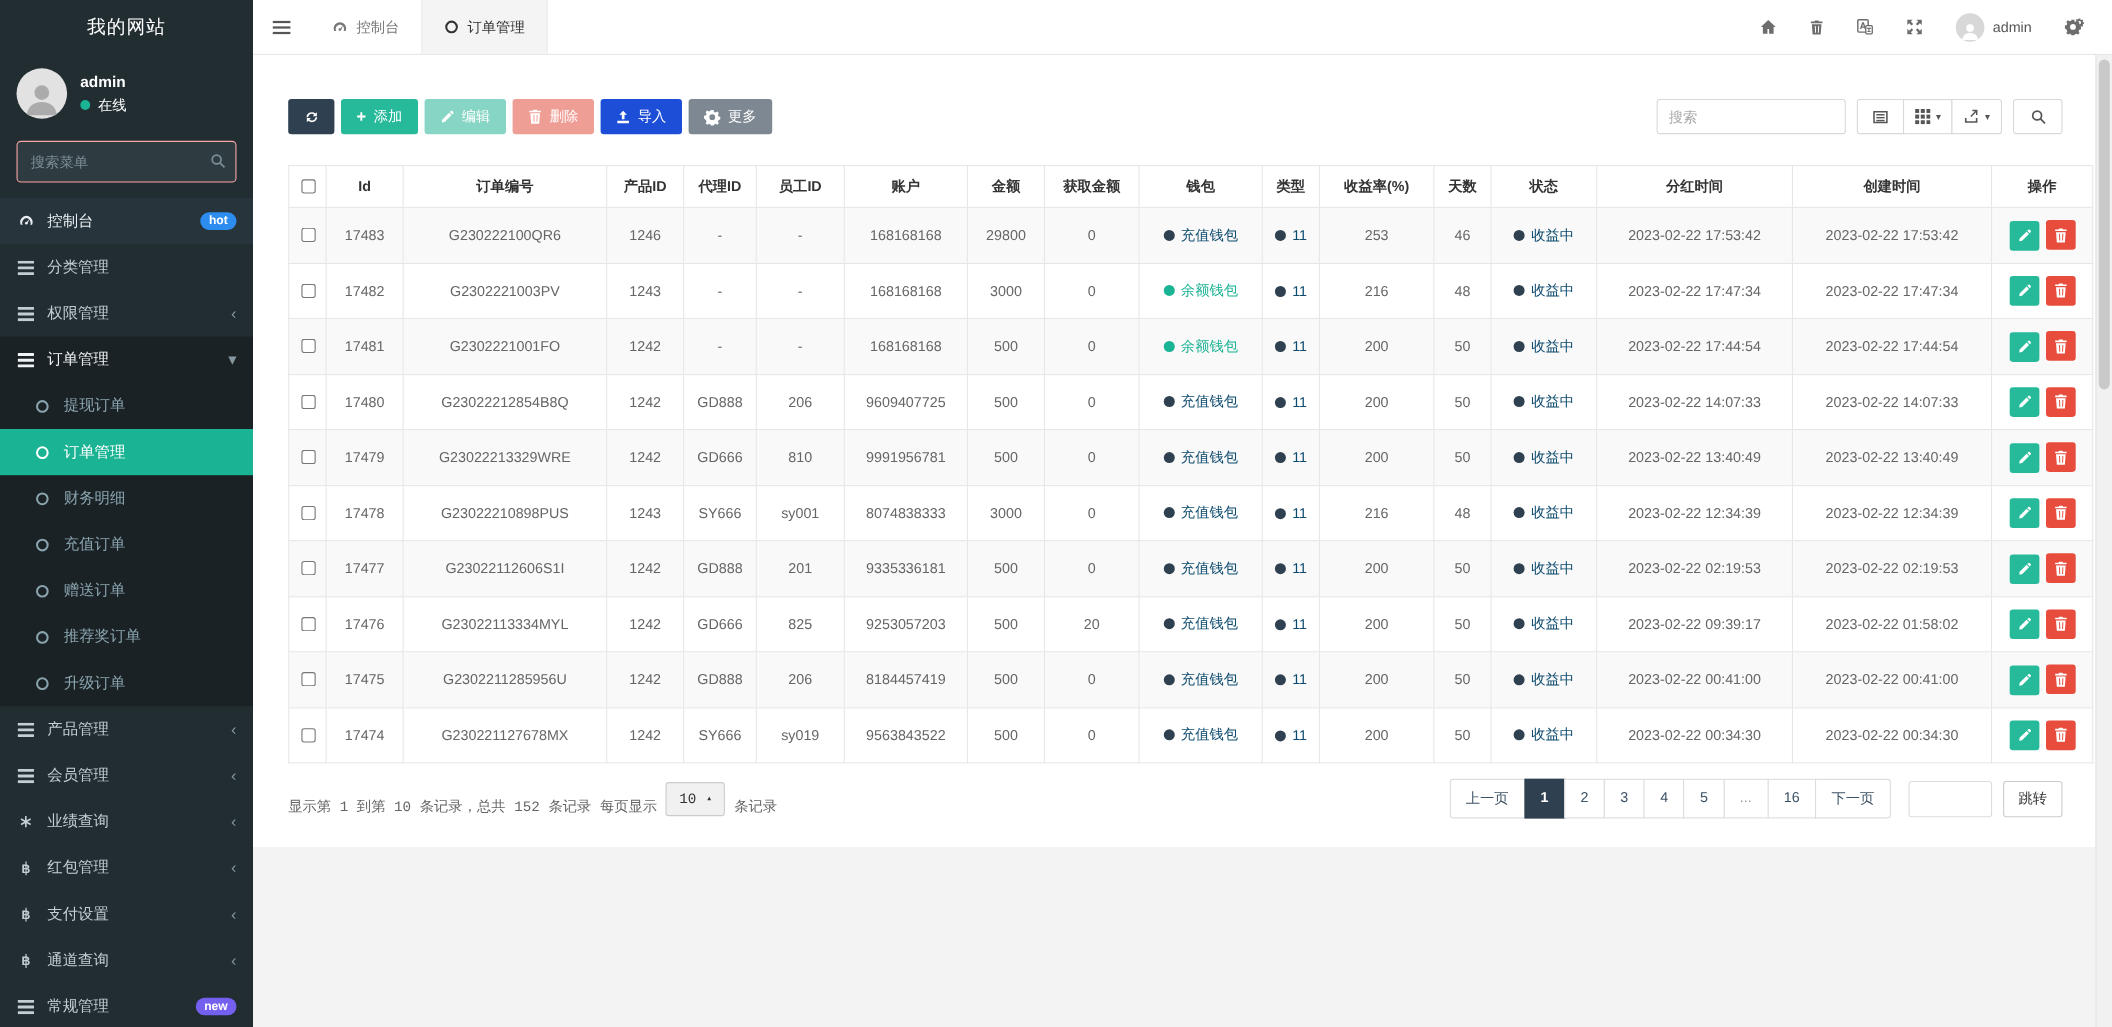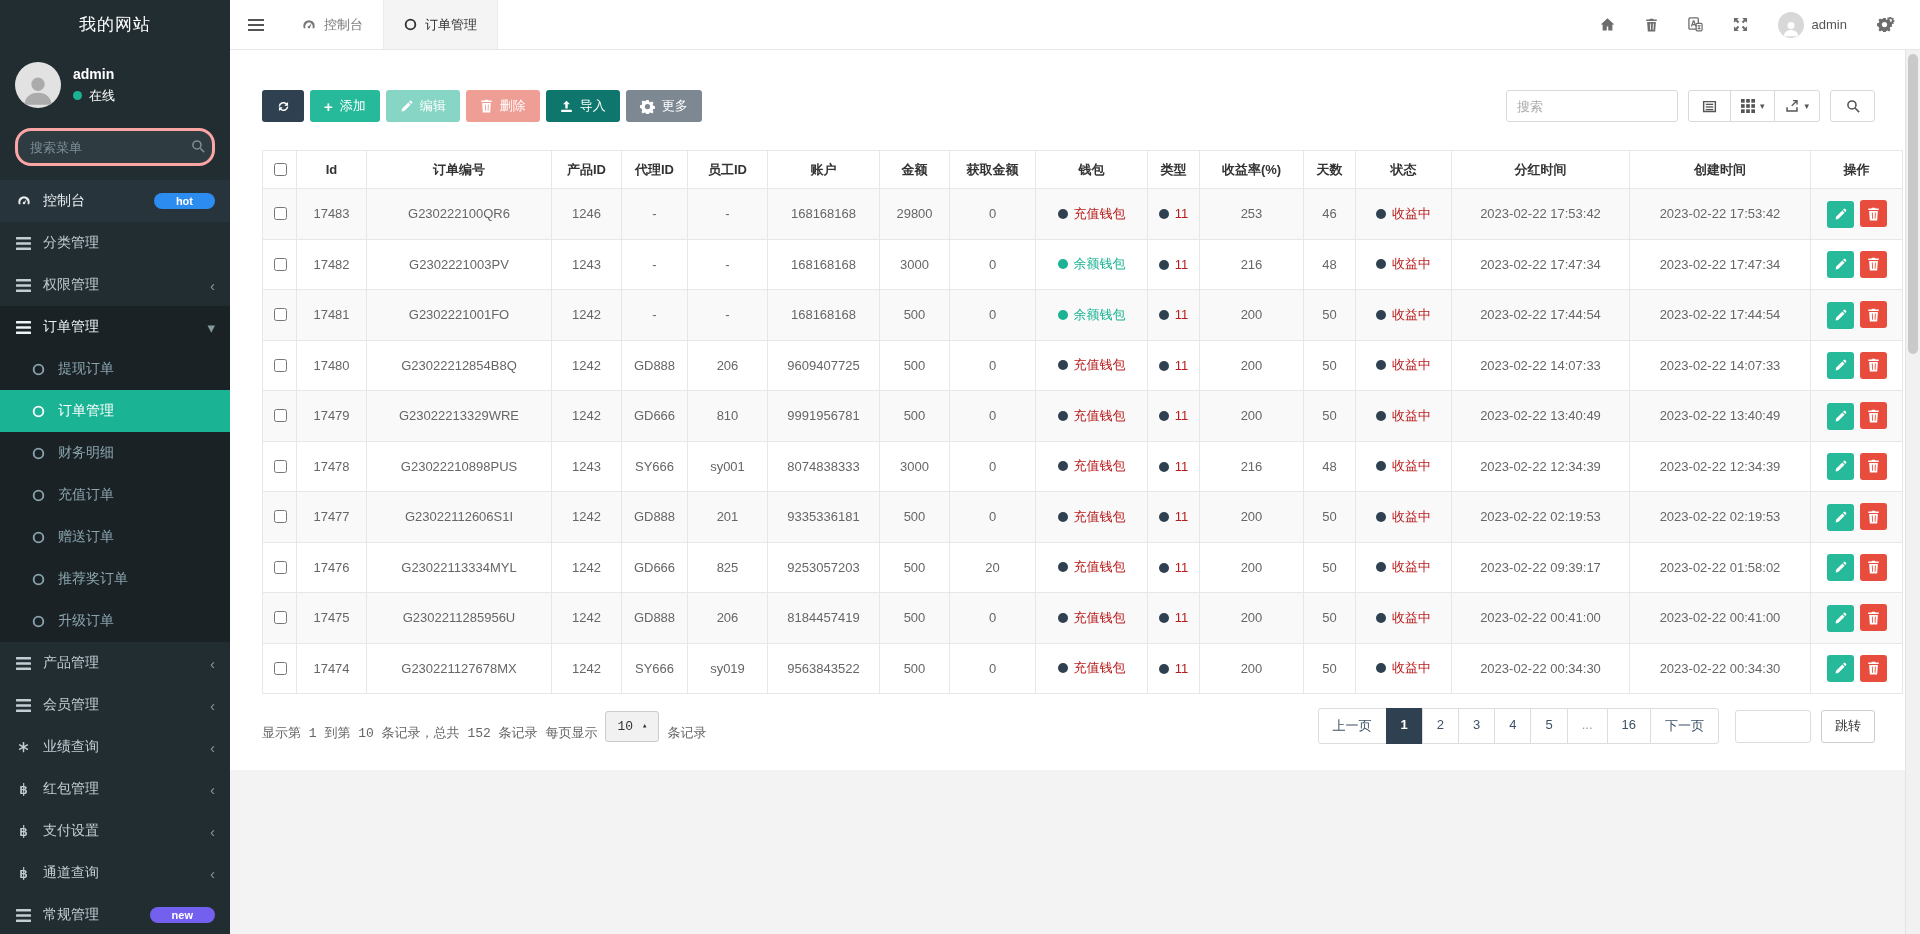--- a/index.html
+++ b/index.html
@@ -10,35 +10,35 @@
   
   .sidebar { width:230px; min-width:230px; background:#222d32; height:100%; overflow:hidden; }
   .brand { height:50px; line-height:50px; text-align:center; color:#fff; font-size:17px; letter-spacing:1px; }
   .user-panel { display:flex; align-items:center; gap:12px; padding:12px 15px 14px; height:72px; }
   .avatar-lg { width:46px; height:46px; border-radius:50%; background:#e2e2e2; overflow:hidden;
     display:flex; align-items:flex-end; justify-content:center; flex:none; }
   .user-name { color:#fff; font-weight:bold; font-size:14px; margin-bottom:5px; }
   .user-status { font-size:13px; color:#fff; display:flex; align-items:center; gap:7px; }
   .status-dot { width:9px; height:9px; border-radius:50%; background:#1ab394; }
   .menu-search { margin:6px 15px 14px; position:relative; height:38px; }
-  .menu-search input { width:100%; height:38px; background:#2e3b41; border:3px solid #fca5a5;
-    border-radius:16px; color:#ccc; padding:0 34px 0 12px; font-size:13px; outline:none; }
+  .menu-search input { width:100%; height:38px; background:#2e3b41; border:1px solid #fca5a5;
+    border-radius:4px; color:#ccc; padding:0 34px 0 12px; font-size:13px; outline:none; }
   .menu-search input::placeholder { color:#7d8d95; }
   .menu-search .ms-icon { position:absolute; right:10px; top:11px; color:#7d8d95; }
   .menu-item { display:flex; align-items:center; gap:11px; padding:0 15px; height:42px;
     font-size:14px; color:#c3ced4; cursor:pointer; }
   .menu-item .mi-icon { width:17px; text-align:center; display:flex; justify-content:center; color:inherit; }
   .menu-item .label { flex:1; white-space:nowrap; }
   .menu-item.first { background:#28343b; color:#e7edf0; }
   .menu-group { background:#1a2226; }
   .menu-group > .menu-item { color:#eef3f5; }
   .submenu .menu-item { padding-left:30px; color:#8aa4ae; }
   .submenu .menu-item.active { background:#1ab394; color:#fff; }
   .chevron { color:#87979f; font-size:15px; line-height:1; }
-  .badge { font-size:11px; padding:2px 22px; border-radius:10px; color:#fff; font-weight:bold; }
+  .badge { font-size:11px; padding:2px 8px; border-radius:10px; color:#fff; font-weight:bold; }
   .badge.hot { background:#2d8cf0; }
   .badge.new { background:#7460ee; }
 
   
   .main { flex:1; display:flex; flex-direction:column; min-width:0; background:#f3f3f4; }
   .topbar { height:50px; background:#fff; border-bottom:1px solid #e7e7e7; display:flex; align-items:stretch; flex:none; }
   .hamburger { width:52px; display:flex; flex-direction:column; align-items:center; justify-content:center; gap:3px; cursor:pointer; }
   .hamburger i { display:block; width:16px; height:2px; background:#555; }
   .tabs { display:flex; align-items:stretch; }
   .tab { display:flex; align-items:center; gap:8px; padding:0 20px; font-size:13px; color:#777; cursor:pointer; }
@@ -57,21 +57,21 @@
   .panel { background:#fff; padding:40px 30px 26px 32px; }
   .toolbar { display:flex; align-items:center; margin-bottom:28px; }
   .toolbar-left { display:flex; gap:6px; }
   .btn { height:32px; display:inline-flex; align-items:center; justify-content:center; gap:7px;
     padding:0 14px; border:none; border-radius:3px; color:#fff; font-size:13px; cursor:pointer; font-family:inherit; }
   .btn .b-icon { display:flex; }
   .btn-dark { background:#2f4050; width:42px; padding:0; }
   .btn-teal { background:#26b99a; }
   .btn-teal-disabled { background:#87d5c5; cursor:default; }
   .btn-red-disabled { background:#ef9e95; cursor:default; }
-  .btn-red { background:#0f766e; }
+  .btn-red { background:#1d4ed8; }
   .btn-gray { background:#7d8893; }
   .plus-glyph { font-size:15px; font-weight:bold; line-height:1; }
   .toolbar-right { margin-left:auto; display:flex; align-items:center; }
   .search-input { width:172px; height:32px; border:1px solid #d9d9d9; border-radius:3px;
     padding:0 10px; font-size:13px; color:#333; outline:none; }
   .search-input::placeholder { color:#a9a9a9; }
   .view-group { display:flex; margin-left:10px; }
   .view-btn { height:32px; min-width:43px; padding:0 10px; background:#fff; border:1px solid #d9d9d9;
     display:flex; align-items:center; justify-content:center; gap:5px; color:#555; cursor:pointer; }
   .view-btn + .view-btn { margin-left:-1px; }
@@ -83,21 +83,21 @@
 
   
   table { width:100%; border-collapse:collapse; table-layout:fixed; font-size:13px; color:#666; }
   th, td { border:1px solid #e7e7e7; text-align:center; padding:8px 4px;
     overflow:hidden; white-space:nowrap; text-overflow:ellipsis; }
   th { color:#333; font-weight:bold; padding:9px 4px; }
   tbody td { padding:11px 4px; }
   tbody tr:nth-child(odd) { background:#f9f9f9; }
   .dot { display:inline-block; width:10px; height:10px; border-radius:50%; margin-right:6px; vertical-align:-1px; }
   .dot-dark { background:#2f4050; } .dot-green { background:#1ab394; }
-  .tx-dark { color:#b91c1c; } .tx-green { color:#1ab394; }
+  .tx-dark { color:#0c4a6e; } .tx-green { color:#1ab394; }
   .action-btn { width:27px; height:27px; border:none; border-radius:3px; color:#fff;
     display:inline-flex; align-items:center; justify-content:center; cursor:pointer; margin:0 3px; }
   .action-edit { background:#26b99a; } .action-del { background:#e74c3c; }
 
   
   .table-footer { display:flex; align-items:center; margin-top:14px; font-size:13px; color:#666; }
   .footer-left { display:flex; align-items:flex-end; gap:8px;font-family:Liberation Mono, monospace; }
   .page-size { display:inline-flex; align-items:center; gap:9px; border:1px solid #ccc; background:#f1f1f1;
     border-radius:3px; padding:7px 11px; color:#333; cursor:pointer; }
   .caret-up { font-size:9px; line-height:1; color:#333; }

